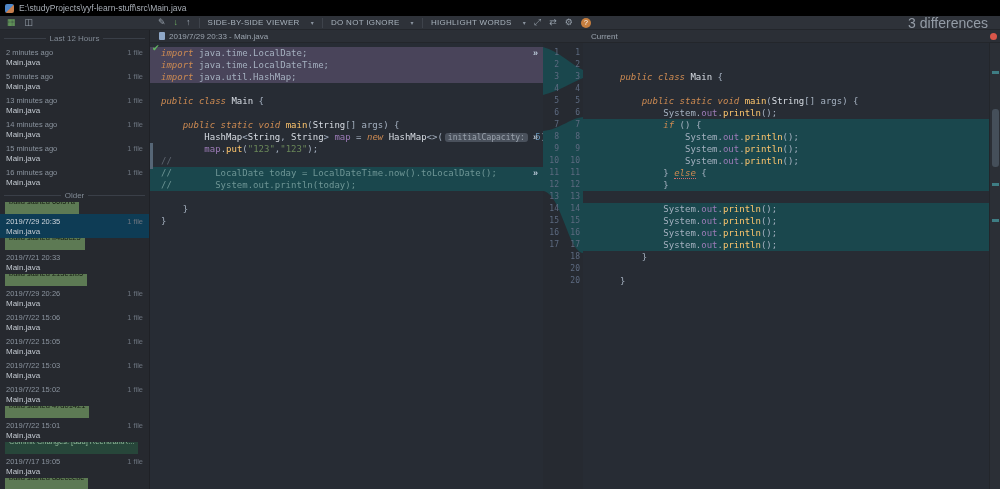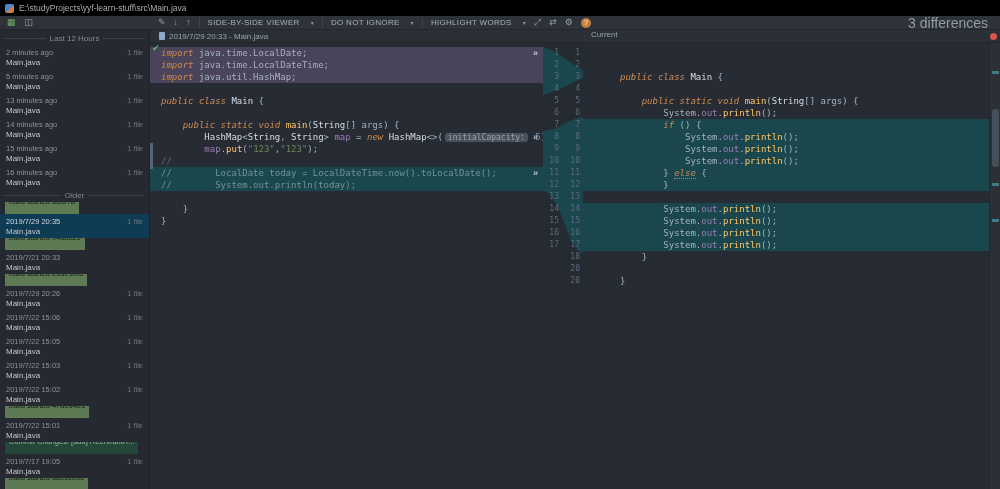--- a/index.html
+++ b/index.html
@@ -30,21 +30,21 @@
 .sb-row1{display:flex;justify-content:space-between;height:10px;align-items:center}
 .sb-time{font-size:7.5px;color:#8a939e;white-space:nowrap}
 .sb-entry.sel .sb-time{color:#cfd6dd}
 .sb-count{font-size:7.5px;color:#6c747f;white-space:nowrap}
 .sb-file{font-size:8px;color:#c2c8d0;margin-top:1px;white-space:nowrap}
 .sb-badge-row{height:12px;padding-left:5px;display:flex;align-items:center;overflow:hidden}
 .sb-badge{font-size:7.5px;padding:0 4px;border-radius:2px;line-height:10px;height:22px;white-space:nowrap;overflow:hidden}
 .sb-badge.build{background:#5d7a54;color:#141b10}
 .sb-badge.commit{background:#27463a;color:#92bb9c}
 .diffwrap{flex:1;display:flex;flex-direction:column;min-width:0}
-.diffheader{height:13px;background:#2b2f36;border-bottom:1px solid #23262b;position:relative;display:flex;flex:0 0 13px}
+.diffheader{height:13px;background:#2b2f36;border-bottom:1px solid #23262b;position:relative;display:flex;align-items:center;flex:0 0 13px}
 .dh-left{display:flex;align-items:center;gap:4px;padding-left:9px}
 .doc-ic{width:6px;height:8px;background:#8fa8c8;border-radius:1px}
 .dh-title{font-size:8px;color:#9aa3ae;white-space:nowrap}
 .dh-current{position:absolute;left:441px;font-size:8px;color:#9aa3ae}
 .dh-dot{position:absolute;right:3px;top:3px;width:7px;height:7px;border-radius:50%;background:#d9564a}
 .diffbody{flex:1;display:flex;position:relative;background:#272c34;min-height:0;overflow:hidden}
 .pane{overflow:hidden}
 .pane.left{width:393px;flex:0 0 393px}
 .pane.right{width:406px;flex:0 0 406px}
 .code{padding-top:4px;font-family:"DejaVu Sans Mono",monospace;font-size:9px}

